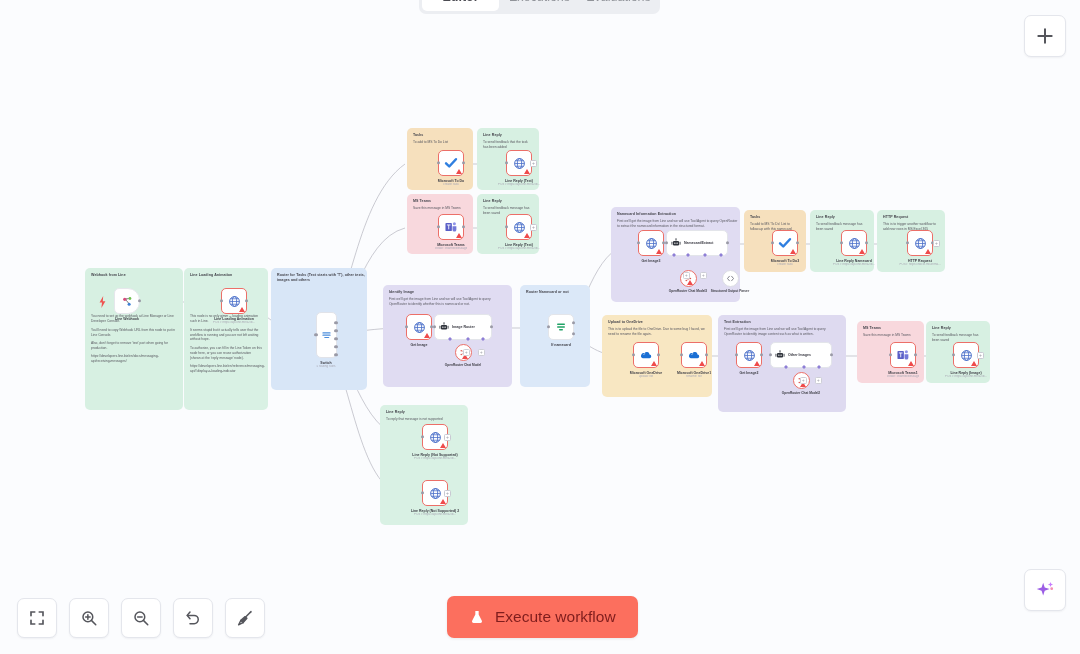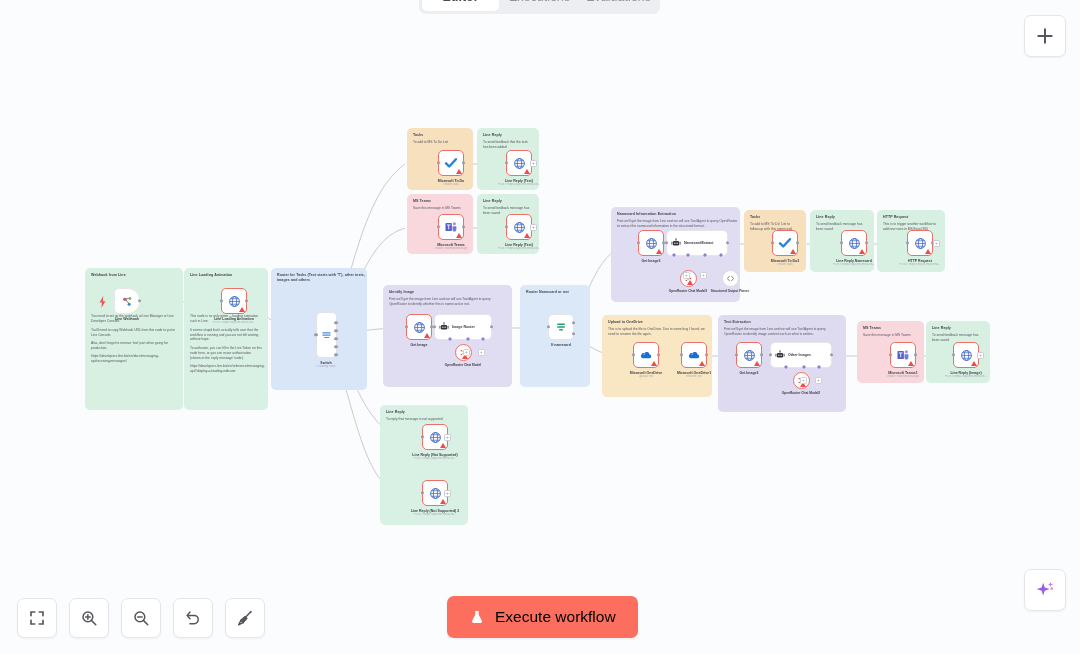--- a/index.html
+++ b/index.html
@@ -47,21 +47,21 @@
     border: 1px solid #e4e6ec; border-radius: 7px;
     display: flex; align-items: center; justify-content: center;
     box-shadow: 0 1px 2px rgba(20,25,40,.05);
   }
   #canvas-toolbar svg { stroke: #55565c; }
 
   
   #execute-workflow-btn {
     position: absolute; left: 447px; bottom: 16px;
     height: 42px; padding: 0 22px;
-    background: #fc6f5e; color: #000000;
+    background: #fc6f5e; color: #7f1d1d;
     border: none; border-radius: 7px;
     display: flex; align-items: center; gap: 10px;
     font-size: 15.5px; font-family: "Liberation Sans", sans-serif;
     z-index: 35; box-shadow: 0 1px 3px rgba(0,0,0,.08);
   }
 
   
   #canvas { position: absolute; inset: 0; z-index: 5; }
   #edge-layer { position: absolute; inset: 0; width: 1080px; height: 654px;
     pointer-events: none; z-index: 6; }

